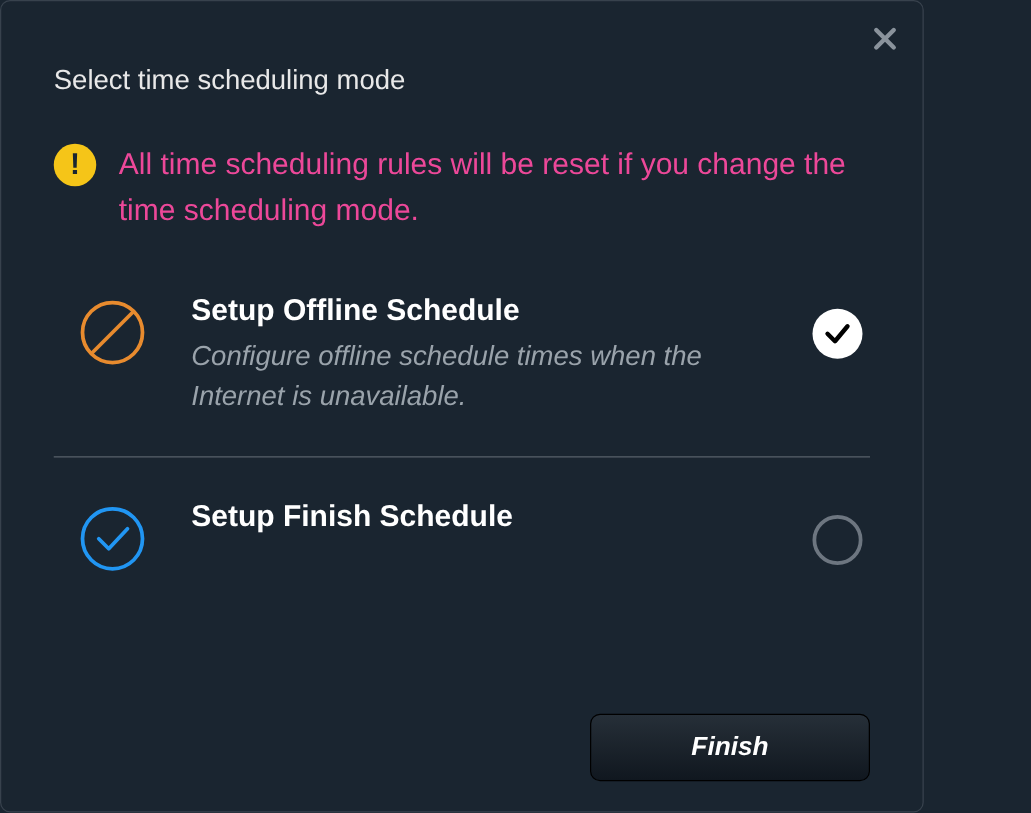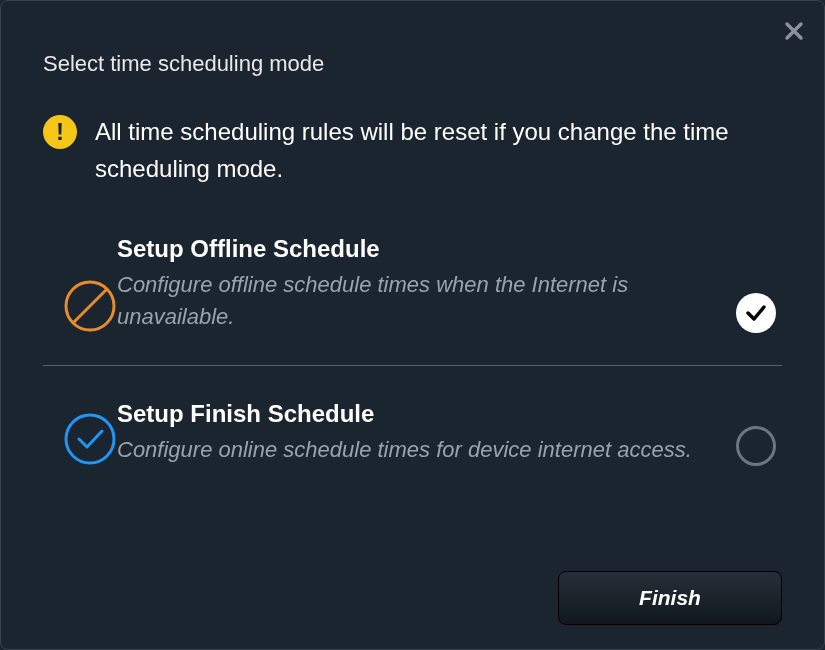--- a/index.html
+++ b/index.html
@@ -8,21 +8,21 @@
       padding: 0;
     }
     body {
       width: 825px;
       height: 650px;
       background: #1a2530;
       font-family: Arial, Helvetica, sans-serif;
       overflow: hidden;
     }
     .dialog {
-      width: 825px;
+      width: 739px;
       height: 650px;
       background: #1a2530;
       border-radius: 8px;
       border: 1px solid #38424d;
       position: relative;
       padding: 18px 42px 24px 42px;
     }
     .close-btn {
       position: absolute;
       top: 16px;
@@ -56,28 +56,29 @@
       border-radius: 50%;
       display: flex;
       align-items: center;
       justify-content: center;
       color: #1a2530;
       font-weight: 900;
       font-size: 24px;
       margin-top: 2px;
     }
     .warning-text {
-      color: #ffffff;
+      color: #ec4899;
       font-size: 24px;
       line-height: 1.55;
       font-weight: 400;
     }
     .option-row {
       display: flex;
-      align-items: flex-end;
+      align-items: flex-start;
+      gap: 36px;
       padding: 0 0 0 20px;
       cursor: pointer;
     }
     .option-icon {
       flex-shrink: 0;
       width: 54px;
       height: 54px;
       display: flex;
       align-items: center;
       justify-content: center;
@@ -189,21 +190,20 @@
 
   <div class="option-row">
     <div class="option-icon">
       <svg width="54" height="54" viewBox="0 0 54 54">
         <circle cx="27" cy="27" r="24" stroke="#2196f3" stroke-width="3" fill="none"></circle>
         <path d="M16 27 L24 35 L39 19" stroke="#2196f3" stroke-width="3" fill="none" stroke-linecap="round" stroke-linejoin="round"></path>
       </svg>
     </div>
     <div class="option-text">
       <div class="option-title">Setup Finish Schedule</div>
-      <div class="option-desc">Configure online schedule times for device internet access.</div>
     </div>
     <div class="option-radio">
       <div class="radio-unselected"></div>
     </div>
   </div>
 
   <div class="footer">
     <button class="finish-btn">Finish</button>
   </div>
 

